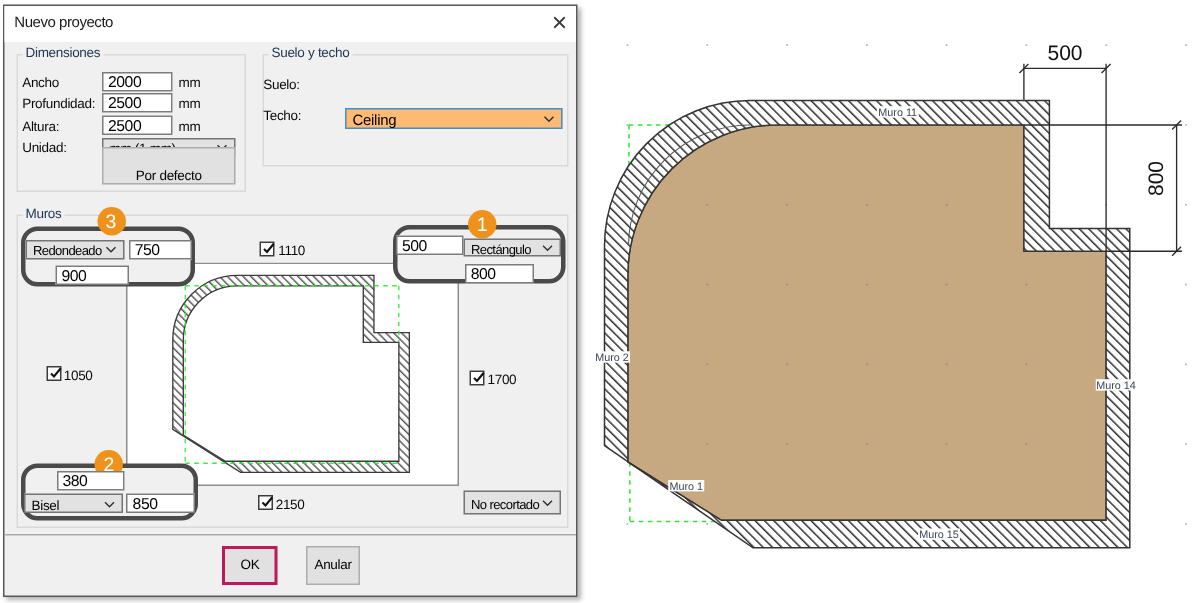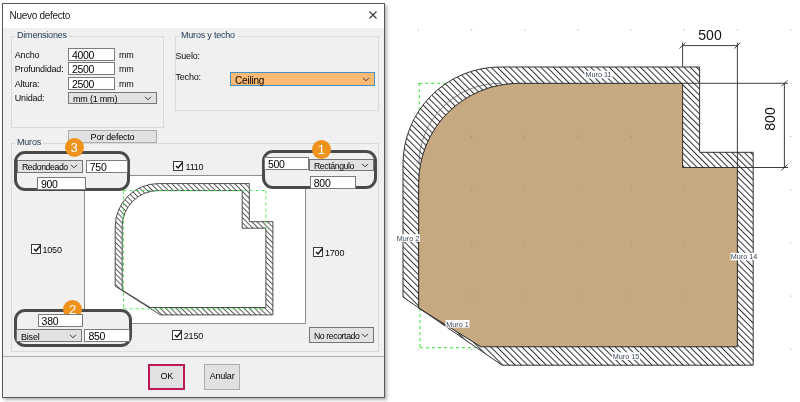--- a/index.html
+++ b/index.html
@@ -131,49 +131,49 @@
       </g>
 <g>
         <rect x="612" y="352.3" width="28" height="7.6" fill="#fff"></rect>
         <text x="626" y="358.8">Muro 15</text>
       </g>
 </g>
 </svg>
 
 <div id="dlg">
 <div id="title">
-      <span>Nuevo defecto</span>
+      <span>Nuevo proyecto</span>
 <svg id="closex" viewBox="0 0 12 12">
         <path d="M2.5 2.5 L9.5 9.5 M9.5 2.5 L2.5 9.5" stroke="#3c3c3c" stroke-width="1.2" fill="none"></path>
       </svg>
 </div>
 
 <div class="grp" style="left:8px;top:31.5px;width:151px;height:90px">
       <span>Dimensiones</span>
     </div>
 <div class="lbl" style="left:11.8px;top:45.5px">Ancho</div>
-<div class="inp" style="left:65px;top:43.8px;width:42px;height:10px">4000</div>
+<div class="inp" style="left:65px;top:43.8px;width:42px;height:10px">2000</div>
 <div class="lbl" style="left:116px;top:45.5px">mm</div>
 <div class="lbl" style="left:11.8px;top:60px">Profundidad:</div>
 <div class="inp" style="left:65px;top:58.3px;width:42px;height:10px">2500</div>
 <div class="lbl" style="left:116px;top:60px">mm</div>
 <div class="lbl" style="left:11.8px;top:74.7px">Altura:</div>
 <div class="inp" style="left:65px;top:73px;width:42px;height:10px">2500</div>
 <div class="lbl" style="left:116px;top:74.7px">mm</div>
 <div class="lbl" style="left:11.8px;top:89.2px">Unidad:</div>
 <div class="cmb" style="left:65px;top:87.5px;width:87px;height:10.3px">
       <span class="t" style="top:1px">mm (1 mm)</span>
       <svg class="chv" width="8" height="5" viewBox="0 0 8 5" style="top:3px">
         <path d="M1 0.8 L4 3.8 L7 0.8" stroke="#333" stroke-width="1" fill="none"></path>
       </svg>
     </div>
-<div class="btn" style="left:65px;top:126px;width:87px;height:10px;padding-top:1px">Por defecto</div>
+<div class="btn" style="left:65px;top:94px;width:87px;height:10px;padding-top:13px">Por defecto</div>
 
 <div class="grp" style="left:172px;top:31.5px;width:202px;height:73px">
-      <span>Muros y techo</span>
+      <span>Suelo y techo</span>
     </div>
 <div class="lbl" style="left:172.5px;top:47px">Suelo:</div>
 <div class="lbl" style="left:172.5px;top:68.4px">Techo:</div>
 <div class="cmb" style="left:227px;top:67.6px;width:143px;height:12.3px;background:#fdba74;border-color:#4390c6">
       <span class="t" style="top:2px;font-size:10px">Ceiling</span>
       <svg class="chv" width="8" height="5" viewBox="0 0 8 5" style="top:4.5px">
         <path d="M1 0.8 L4 3.8 L7 0.8" stroke="#333" stroke-width="1" fill="none"></path>
       </svg>
     </div>
 

